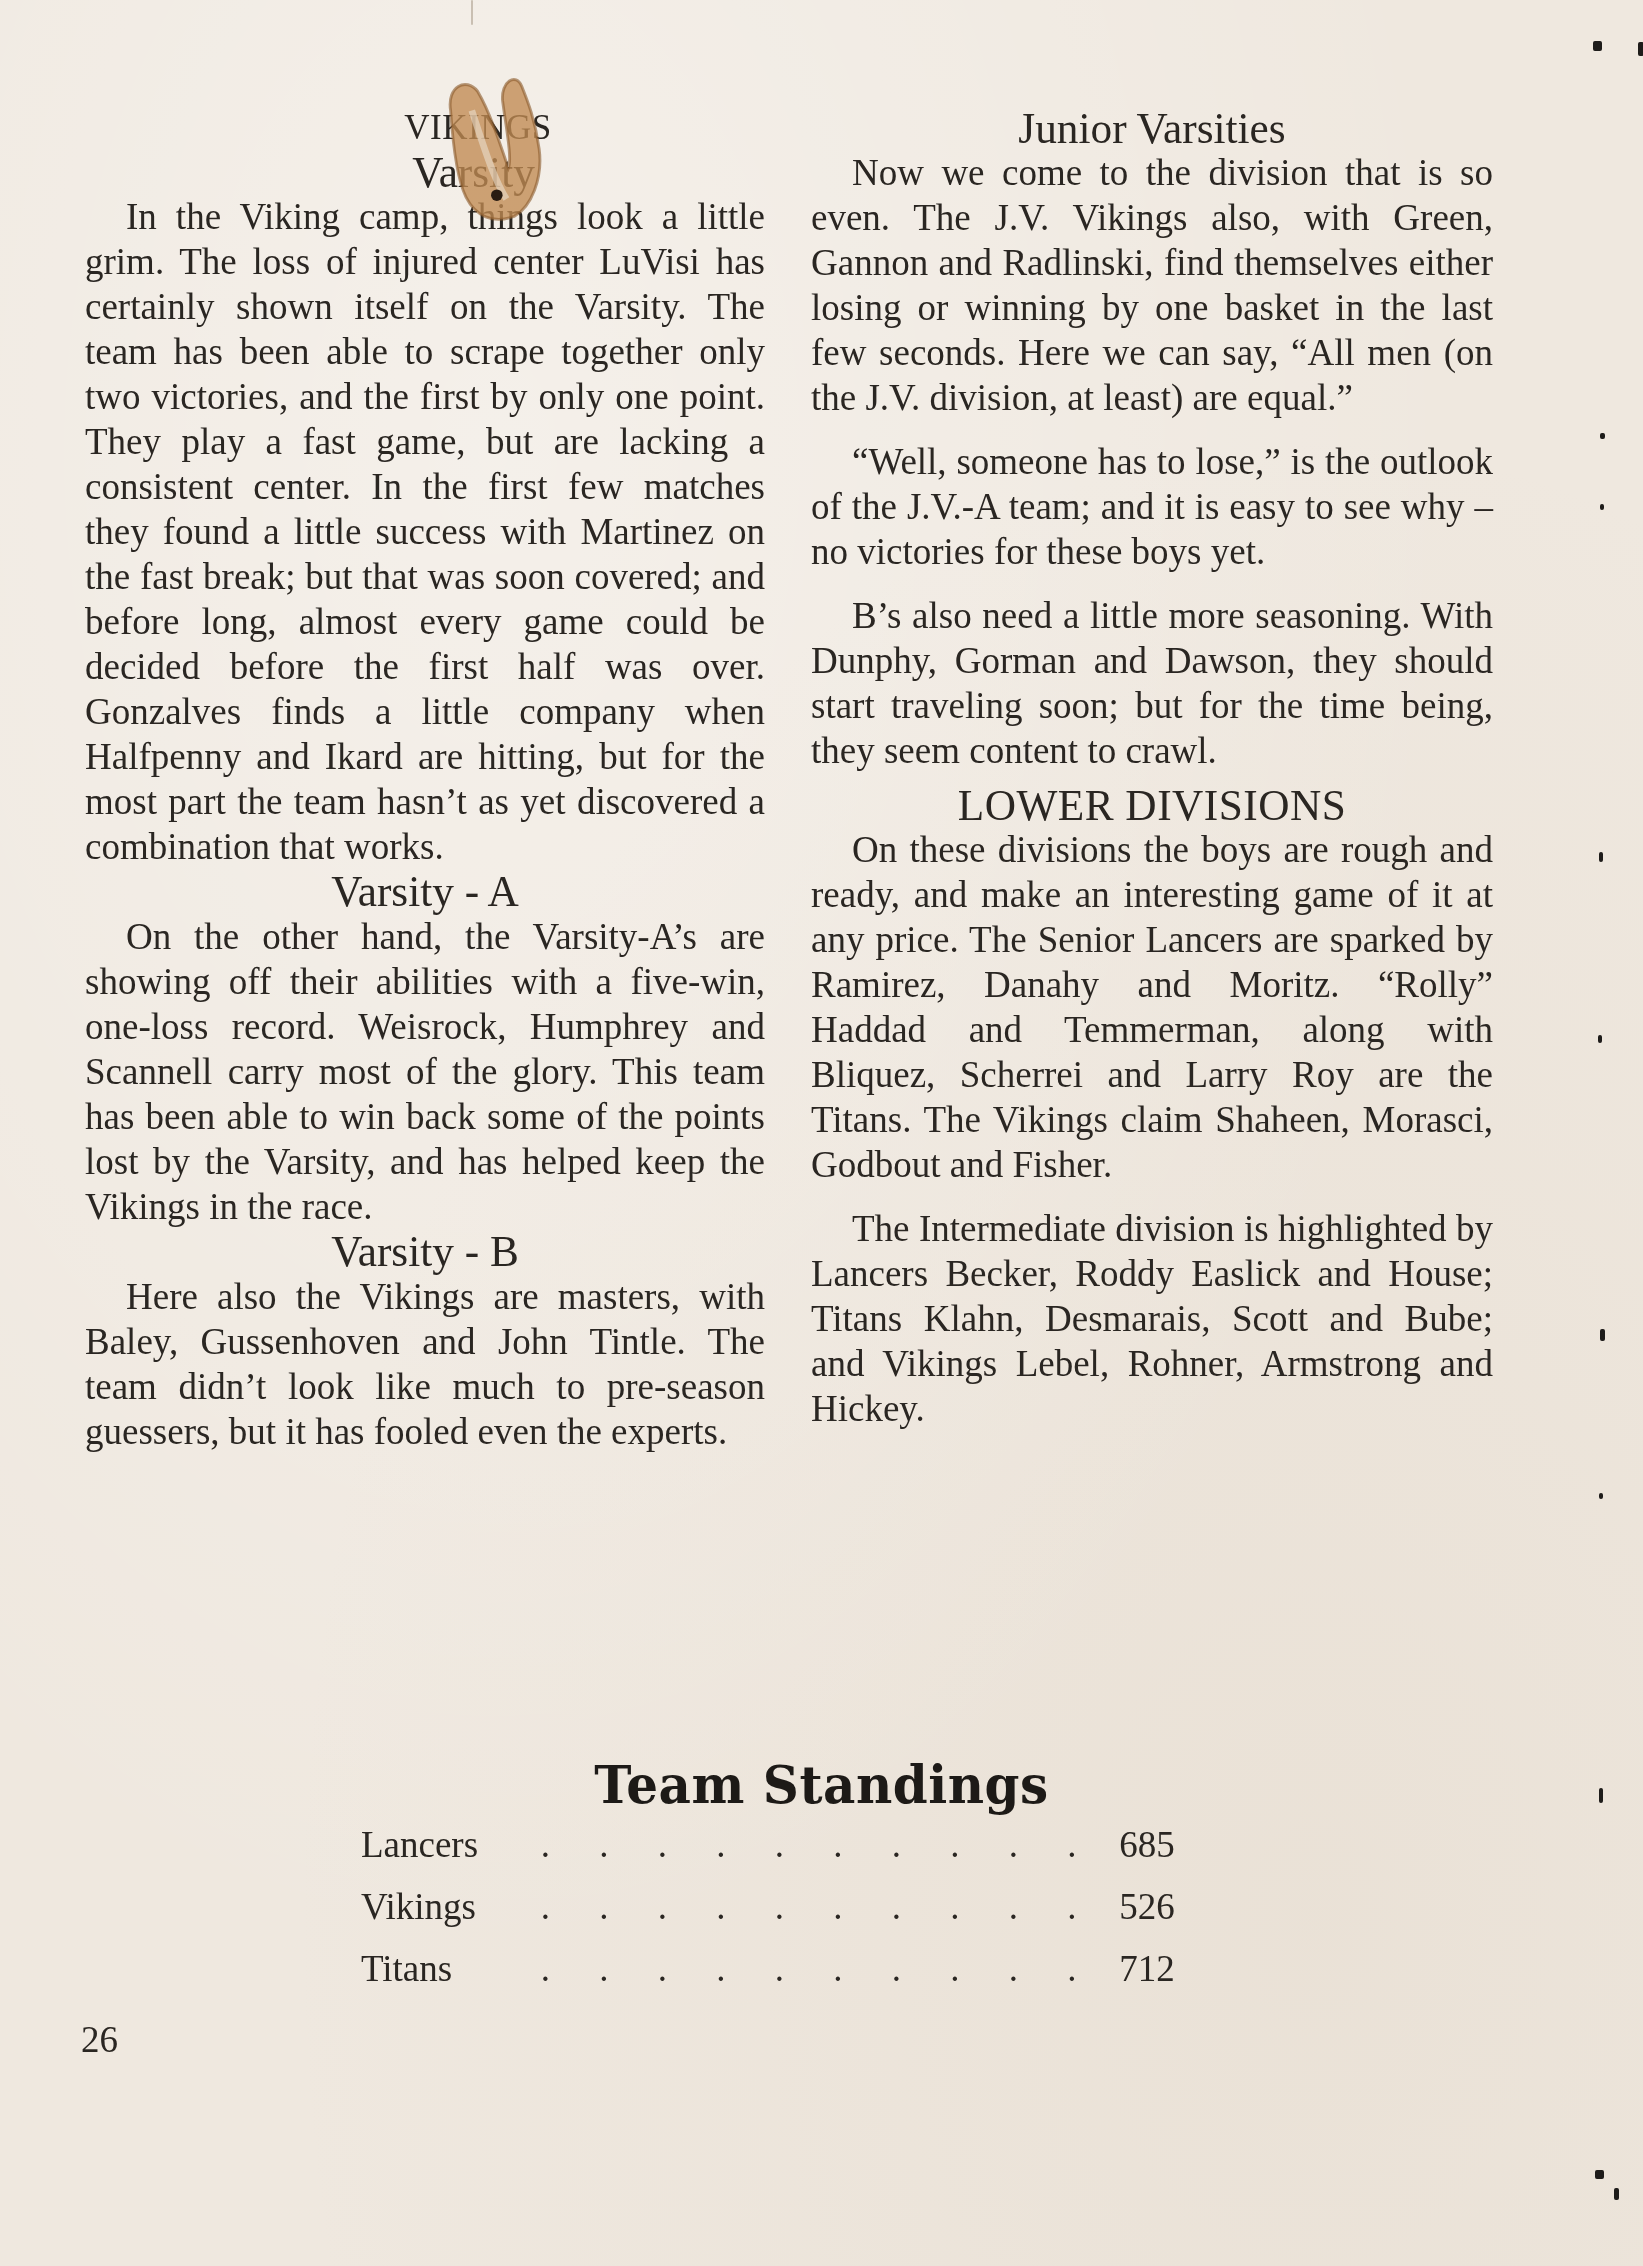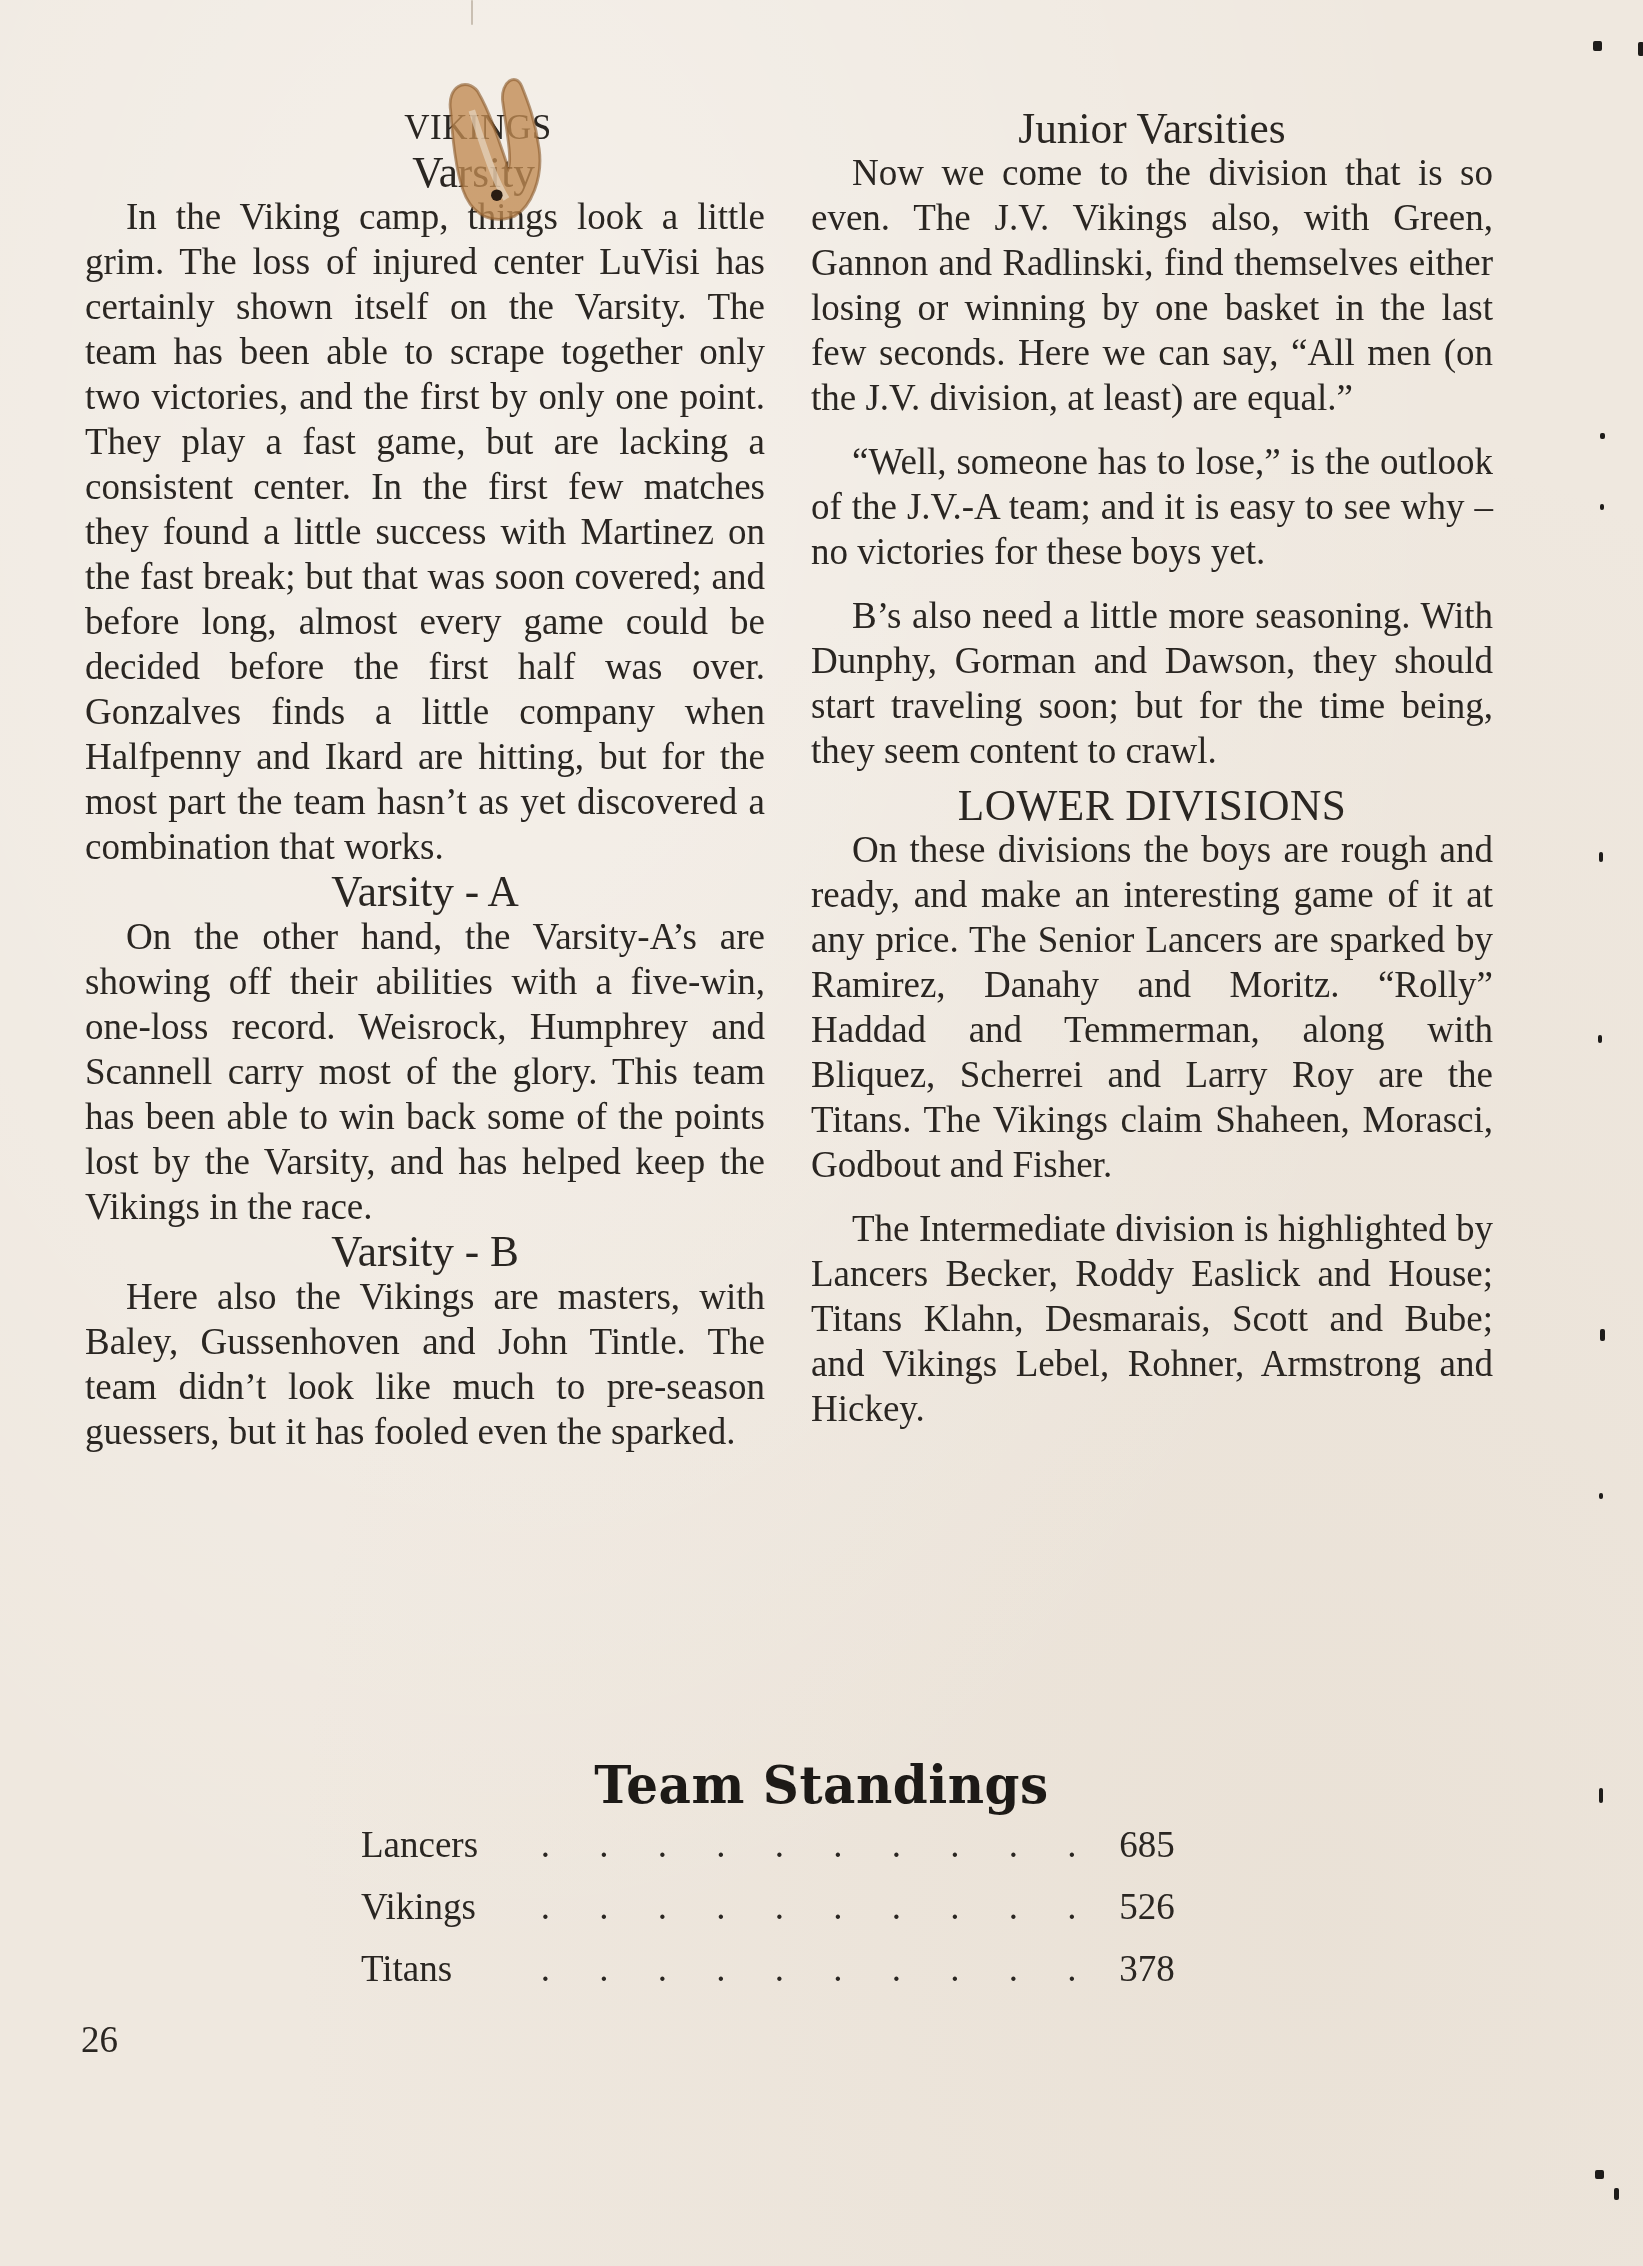--- a/index.html
+++ b/index.html
@@ -59,21 +59,21 @@
 
 <div class="page-bg"></div>
 
 <div class="col col-left">
   <h2 class="heading h-vikings">VIKINGS</h2>
   <h3 class="heading h-sub">Varsity</h3>
   <p>In the Viking camp, things look a little grim. The loss of injured cen­ter LuVisi has certainly shown itself on the Varsity. The team has been able to scrape together only two vic­tories, and the first by only one point. They play a fast game, but are lack­ing a consistent center. In the first few matches they found a little suc­cess with Martinez on the fast break; but that was soon covered; and before long, almost every game could be decided before the first half was over. Gonzalves finds a little company when Halfpenny and Ikard are hit­ting, but for the most part the team hasn’t as yet discovered a combina­tion that works.</p>
   <h3 class="heading">Varsity - A</h3>
   <p>On the other hand, the Varsity-A’s are showing off their abilities with a five-win, one-loss record. Weisrock, Humphrey and Scannell carry most of the glory. This team has been able to win back some of the points lost by the Varsity, and has helped keep the Vikings in the race.</p>
   <h3 class="heading">Varsity - B</h3>
-  <p>Here also the Vikings are masters, with Baley, Gussenhoven and John Tintle. The team didn’t look like much to pre-season guessers, but it has fooled even the sparked.</p>
+  <p>Here also the Vikings are masters, with Baley, Gussenhoven and John Tintle. The team didn’t look like much to pre-season guessers, but it has fooled even the experts.</p>
 </div>
 
 <div class="col col-right">
   <h3 class="heading h-right">Junior Varsities</h3>
   <p>Now we come to the division that is so even. The J.V. Vikings also, with Green, Gannon and Radlinski, find themselves either losing or win­ning by one basket in the last few seconds. Here we can say, “All men (on the J.V. division, at least) are equal.”</p>
   <p>“Well, someone has to lose,” is the outlook of the J.V.-A team; and it is easy to see why – no victories for these boys yet.</p>
   <p>B’s also need a little more season­ing. With Dunphy, Gorman and Dawson, they should start traveling soon; but for the time being, they seem content to crawl.</p>
   <h3 class="heading h-lower">LOWER DIVISIONS</h3>
   <p>On these divisions the boys are rough and ready, and make an in­teresting game of it at any price. The Senior Lancers are sparked by Ra­mirez, Danahy and Moritz. “Rolly” Haddad and Temmerman, along with Bliquez, Scherrei and Larry Roy are the Titans. The Vikings claim Sha­heen, Morasci, Godbout and Fisher.</p>
   <p>The Intermediate division is high­lighted by Lancers Becker, Roddy Easlick and House; Titans Klahn, Desmarais, Scott and Bube; and Vi­kings Lebel, Rohner, Armstrong and Hickey.</p>
@@ -93,21 +93,21 @@
     <span class="score">685</span>
   </div>
   <div class="standings-row">
     <span class="team-name">Vikings</span>
     <span class="leader">. . . . . . . . . . . .</span>
     <span class="score">526</span>
   </div>
   <div class="standings-row">
     <span class="team-name">Titans</span>
     <span class="leader">. . . . . . . . . . . .</span>
-    <span class="score">378</span>
+    <span class="score">712</span>
   </div>
 </div>
 
 <div class="page-number">26</div>
 
 <div class="bind-hole" style="left:1593px;top:41px;width:8.7px;height:9.7px;"></div>
 <div class="bind-hole" style="left:1638px;top:42px;width:5.8px;height:13.5px;"></div>
 <div class="bind-hole" style="left:1600px;top:433px;width:4.8px;height:5.8px;"></div>
 <div class="bind-hole" style="left:1600px;top:504px;width:3.9px;height:5.8px;"></div>
 <div class="bind-hole" style="left:1599px;top:852px;width:3.9px;height:9.7px;"></div>

